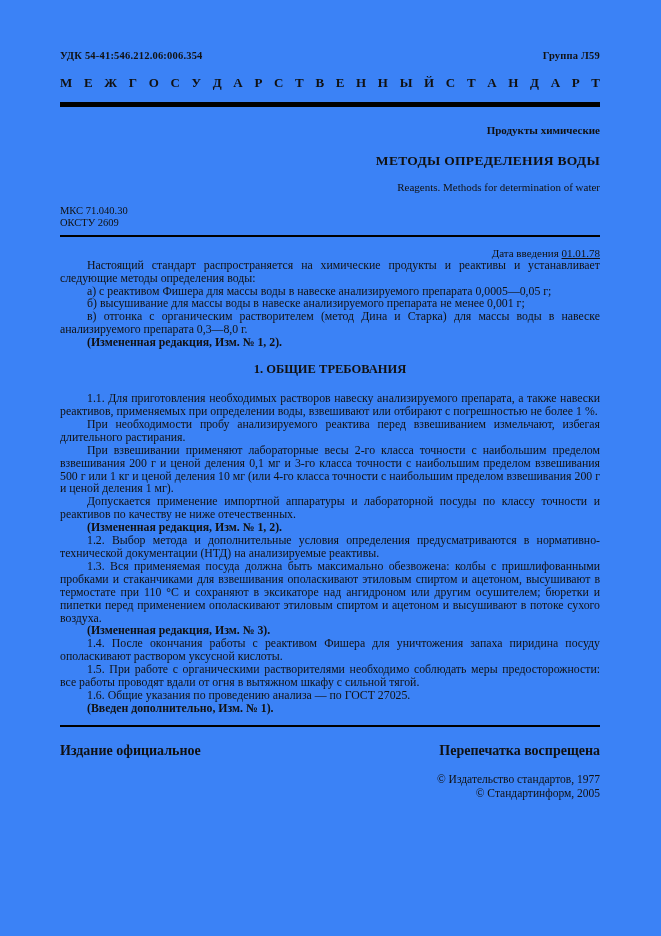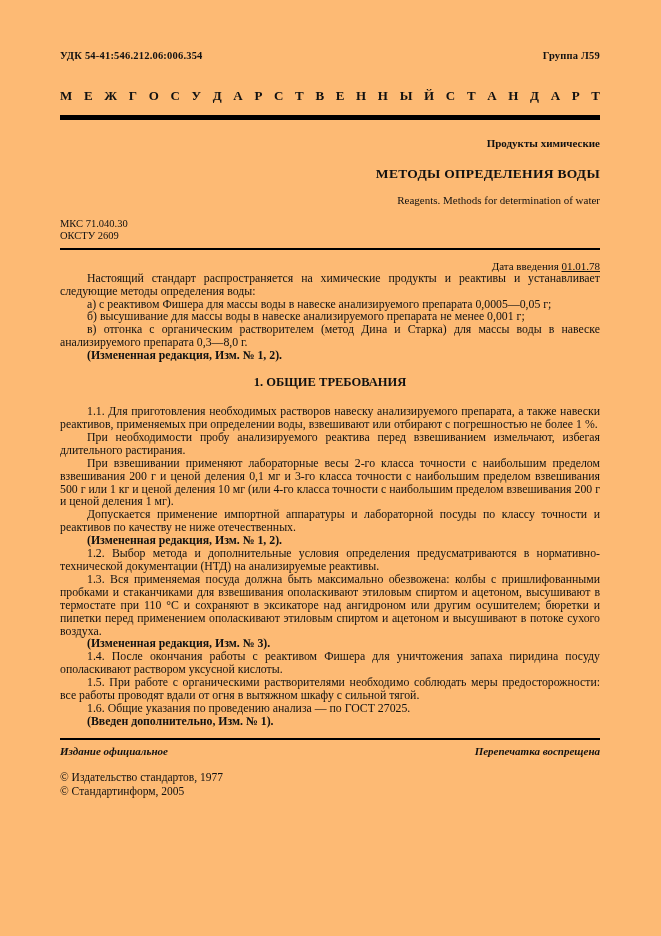--- a/index.html
+++ b/index.html
@@ -2,34 +2,34 @@
 <html lang="ru"><head>
 <meta charset="utf-8">
 <style>
   html, body { margin: 0; padding: 0; background: #ffffff; }
   .page {
     position: relative;
     width: 661px;
     height: 936px;
     box-sizing: border-box;
     padding: 50px 61px 0 60px;
-    background: #fdba74;
+    background: #3b82f6;
     color: #111111;
     font-family: "Liberation Serif", "DejaVu Serif", serif;
     overflow: hidden;
   }
   .hdr-row {
     display: flex;
     justify-content: space-between;
     font-size: 10.5px;
     font-weight: bold;
     letter-spacing: 0.2px;
   }
   .std-title {
-    margin-top: 27px;
+    margin-top: 14px;
     font-size: 13px;
     font-weight: bold;
     text-align: justify;
     -moz-text-align-last: justify;
     text-align-last: justify;
     white-space: normal;
   }
   .thick-rule {
     margin-top: 11px;
     height: 5px;
@@ -61,29 +61,29 @@
   .body p.b { font-weight: bold; }
   .sec-heading {
     margin: 13px 0 15px 0;
     font-size: 12.5px;
     font-weight: bold;
     text-align: center;
   }
   .sec-body { margin-top: 0; }
   .footer-rule { margin-top: 10px; height: 2px; background: #000000; }
   .footer-row {
-    margin-top: 5px;
+    margin-top: 16px;
     display: flex;
     justify-content: space-between;
-    font-size: 11px;
+    font-size: 14px;
     font-weight: bold;
-    font-style: italic;
   }
   .copyright {
     margin-top: 13px;
+    text-align: right;
     font-size: 11.5px;
     line-height: 1.25;
   }
 </style>
 </head>
 <body>
 
 <div class="page">
 
   <div class="hdr-row">

